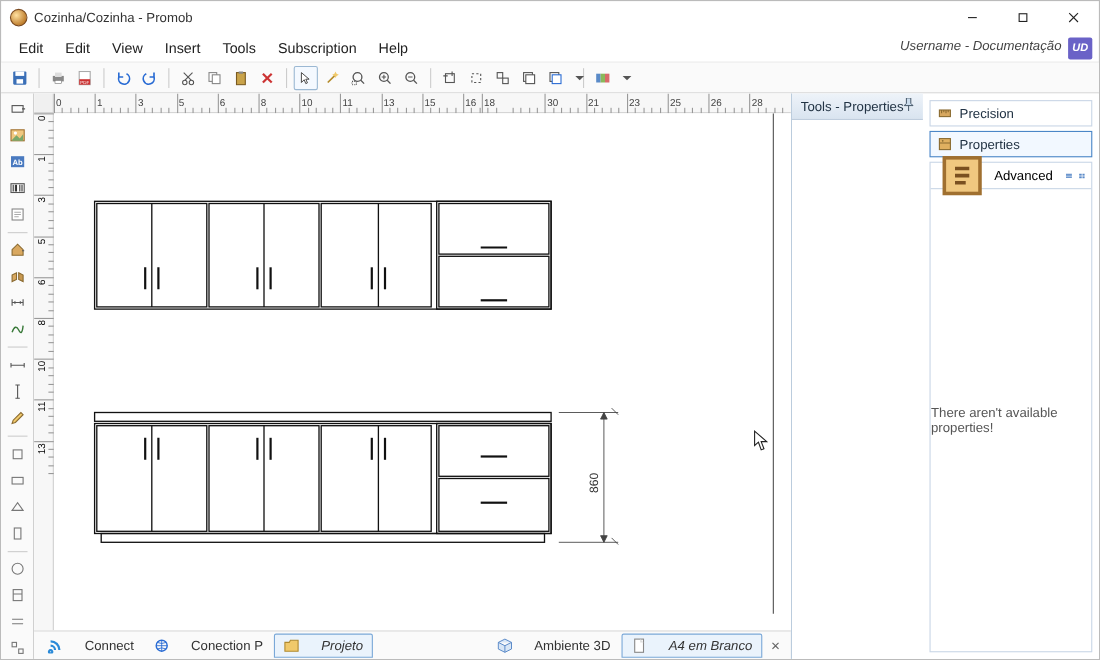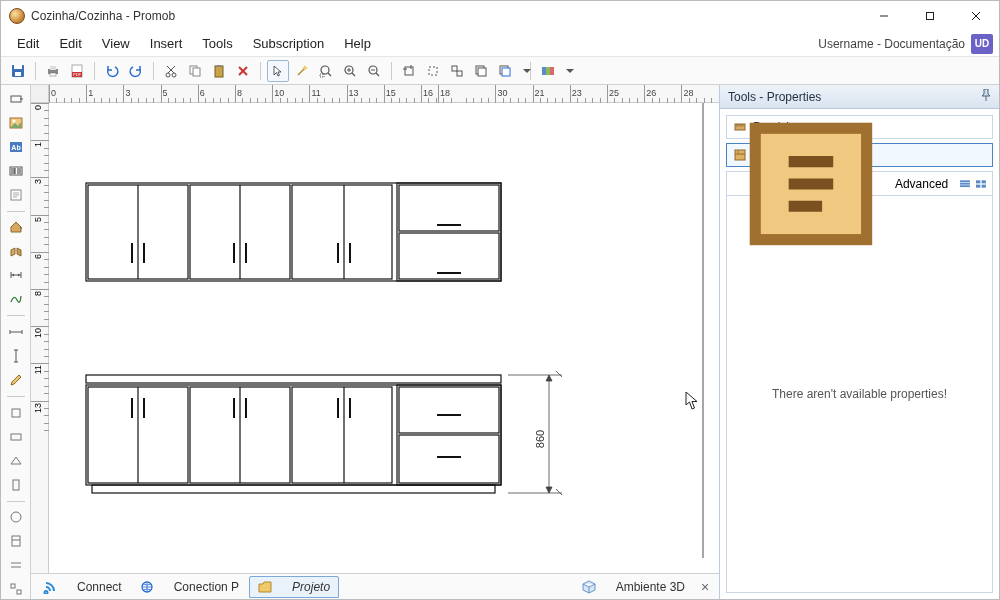--- a/index.html
+++ b/index.html
@@ -7,21 +7,21 @@
   
   .titlebar { height: 30px; display: flex; align-items: center; padding: 0 0 0 8px; font-size: 12px; color: #333; }
   .titlebar .app-icon { width: 16px; height: 16px; border-radius: 50%; background: radial-gradient(circle at 35% 35%, #ffe0a0, #c08030 70%); border: 1px solid #7a4a20; margin-right: 6px; }
   .titlebar .title { flex: 0 0 auto; }
   .titlebar .spacer { flex: 1; }
   .winbtn { width: 46px; height: 30px; display: flex; align-items: center; justify-content: center; color: #222; }
   .winbtn svg { width: 10px; height: 10px; }
   
   .menubar { height: 26px; display: flex; align-items: center; padding: 0 6px; font-size: 13px; border-bottom: 1px solid #e5e5e5; }
   .menuitem { padding: 4px 10px; color: #222; }
-  .menubar .right { margin-left: auto; font-size: 12px; color: #444; display: flex; align-items: center; gap: 6px; }
+  .menubar .right { margin-left: auto; font-size: 12px; color: #444; display: flex; align-items: flex-start; gap: 6px; font-style: italic; }
   .badge-ud { width: 22px; height: 20px; background: #6a62c7; color: #fff; font-size: 10px; font-weight: 600; display: flex; align-items: center; justify-content: center; border-radius: 2px; }
   
   .toolbar { height: 28px; display: flex; align-items: center; padding: 0 6px; gap: 2px; border-bottom: 1px solid #d0d0d0; background: #fafafa; }
   .tbtn { width: 22px; height: 22px; display: flex; align-items: center; justify-content: center; border: 1px solid transparent; border-radius: 2px; color: #555; position: relative; }
   .tbtn svg { width: 14px; height: 14px; }
   .tsep { width: 1px; height: 18px; background: #ccc; margin: 0 4px; }
   .tbtn.box { border: 1px solid #9bb8d3; background: #f4f9ff; }
   .tbtn .dd { position: absolute; right: -8px; top: 8px; border: 4px solid transparent; border-top-color: #555; }
   .tbtn.wdd { width: 30px; padding-right: 8px; }
   
@@ -49,21 +49,21 @@
   
   .drawing { position: absolute; inset: 0; }
   
   .bottomtabs { height: 26px; border-top: 1px solid #d0d0d0; display: flex; align-items: center; padding: 0 4px; font-size: 12px; background: #fafafa; gap: 2px; }
   .btab { height: 22px; padding: 0 8px; display: flex; align-items: center; gap: 20px; border-radius: 2px 2px 0 0; color: #333; }
   .btab.active { border: 1px solid #7aa8d8; background: #eaf3fc; font-style: italic; }
   .btab .ic { width: 14px; height: 14px; }
   .btab-spacer { flex: 1; }
   .closex { width: 20px; text-align: center; color: #666; font-size: 14px; }
   
-  .rightpanel { width: 280px; border-left: 1px solid #bcd; display: flex; flex-direction: column; background: #fff; }
+  .rightpanel { width: 280px; border-left: 1px solid #bcd; display: flex; flex-direction: row; background: #fff; }
   .panel-title { height: 24px; background: linear-gradient(#eef3f9, #d9e4f0); border-bottom: 1px solid #b8c8da; display: flex; align-items: center; padding: 0 8px; font-size: 12px; color: #234; }
   .panel-title .pin { margin-left: auto; color: #456; }
   .panel-body { flex: 1; padding: 6px; display: flex; flex-direction: column; gap: 4px; }
   .panel-tab { height: 24px; border: 1px solid #c9d6e6; display: flex; align-items: center; padding: 0 6px; font-size: 12px; color: #234; gap: 6px; background: #fff; }
   .panel-tab.selected { border: 1px solid #4a86c7; background: #f2f8ff; }
   .panel-tab .ic { width: 14px; height: 14px; }
   .propbox { flex: 1; border: 1px solid #c9d6e6; display: flex; flex-direction: column; }
   .propbox-hdr { height: 24px; border-bottom: 1px solid #c9d6e6; display: flex; align-items: center; padding: 0 6px; font-size: 12px; gap: 6px; }
   .propbox-hdr .viewic { width: 16px; height: 14px; }
   .propbox-body { flex: 1; display: flex; align-items: center; justify-content: center; color: #555; font-size: 12px; }
@@ -931,20 +931,27 @@
           </svg>
         <span>Projeto</span>
       </div>
       <div class="btab-spacer"></div>
       <div class="btab">
         <svg class="ic" viewBox="0 0 14 14">
             <path d="M7 1 L13 4 L13 10 L7 13 L1 10 L1 4 Z M1 4 L7 7 L13 4 M7 7 L7 13" class="ic-cube" stroke-width="0.9"></path>
           </svg>
         <span>Ambiente 3D</span>
       </div>
+      <div class="btab active">
+        <svg class="ic" viewBox="0 0 14 14">
+            <rect x="3" y="1" width="8" height="12" class="ic-sheet"></rect>
+            <path d="M8 1 L11 4 L8 4 Z" fill="#ddd"></path>
+          </svg>
+        <span>A4 em Branco</span>
+      </div>
       <div class="closex">×</div>
     </div>
   </div>
 
   <div class="rightpanel">
     <div class="panel-title">
       <span>Tools - Properties</span>
       <span class="pin">
         <svg width="10" height="12" viewBox="0 0 10 12">
             <path d="M3 0 h4 v5 l2 2 h-8 l2 -2 z M5 7 v5" stroke="#456" fill="#cde" stroke-width="0.9"></path>

